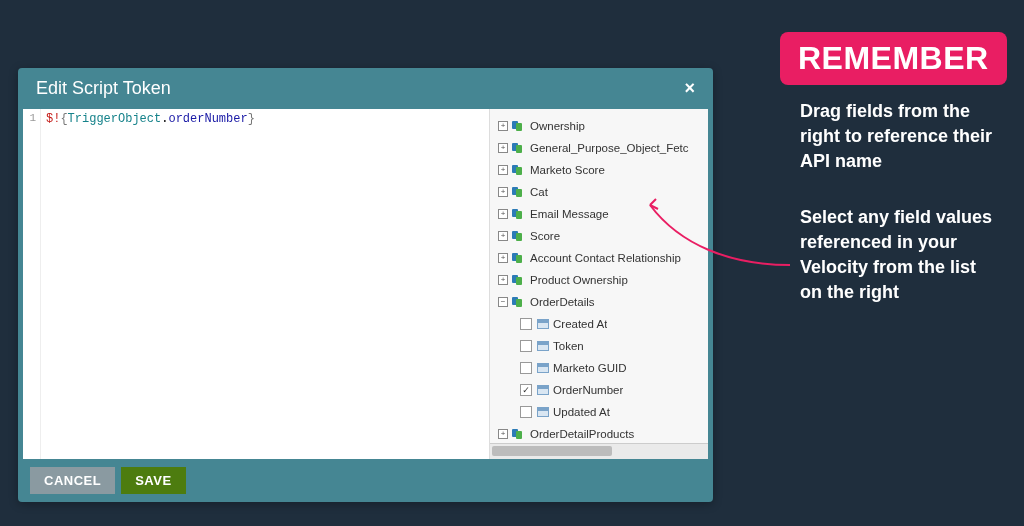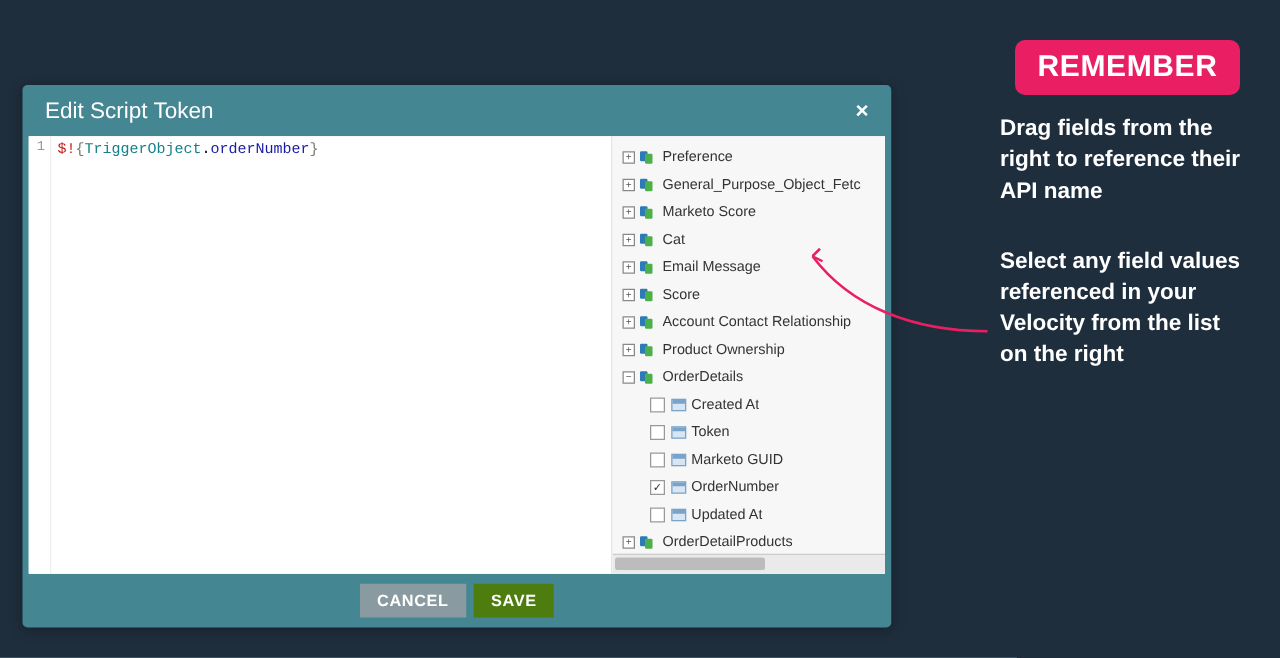--- a/index.html
+++ b/index.html
@@ -174,21 +174,21 @@
     position: absolute;
     left: 2px;
     top: 2px;
     width: 120px;
     height: 10px;
     background: #bcbcbc;
     border-radius: 2px;
   }
   .dialog-footer {
     display: flex;
-    justify-content: center;
+    justify-content: flex-start;
     padding: 8px 12px;
     gap: 6px;
   }
   .btn {
     font-size: 13px;
     font-weight: 600;
     padding: 6px 14px;
     border: none;
     cursor: pointer;
     color: #fff;
@@ -203,25 +203,24 @@
     left: 780px;
     top: 32px;
     width: 220px;
     color: #fff;
   }
   .note-badge {
     display: inline-block;
     background: #e91e63;
     color: #fff;
     font-weight: 700;
-    font-size: 24px;
+    font-size: 32px;
     padding: 8px 18px;
     border-radius: 8px;
     letter-spacing: 0.5px;
-    margin-left: 32px;
   }
   .note-text {
     margin-top: 14px;
     font-size: 18px;
     line-height: 1.4;
     font-weight: 600;
     padding-left: 20px;
   }
   .note-text.second { margin-top: 30px; }
 
@@ -250,21 +249,21 @@
         <span>1</span>
       </div>
       <div class="code-area"><span class="tok-dollar">$!</span><span class="tok-brace">{</span><span class="tok-obj">TriggerObject</span><span>.</span><span class="tok-prop">orderNumber</span><span class="tok-brace">}</span></div>
     </div>
 
     <div class="tree-pane">
       <div class="tree-scroll" id="tree-scroll">
           <div class="tree-item level1">
             <span class="expand">+</span>
             <span class="tree-icon"></span>
-            <span class="tree-label">Preference</span>
+            <span class="tree-label">Ownership</span>
           </div>
           <div class="tree-item level1">
             <span class="expand">+</span>
             <span class="tree-icon"></span>
             <span class="tree-label">General_Purpose_Object_Fetc</span>
           </div>
           <div class="tree-item level1">
             <span class="expand">+</span>
             <span class="tree-icon"></span>
             <span class="tree-label">Marketo Score</span>

